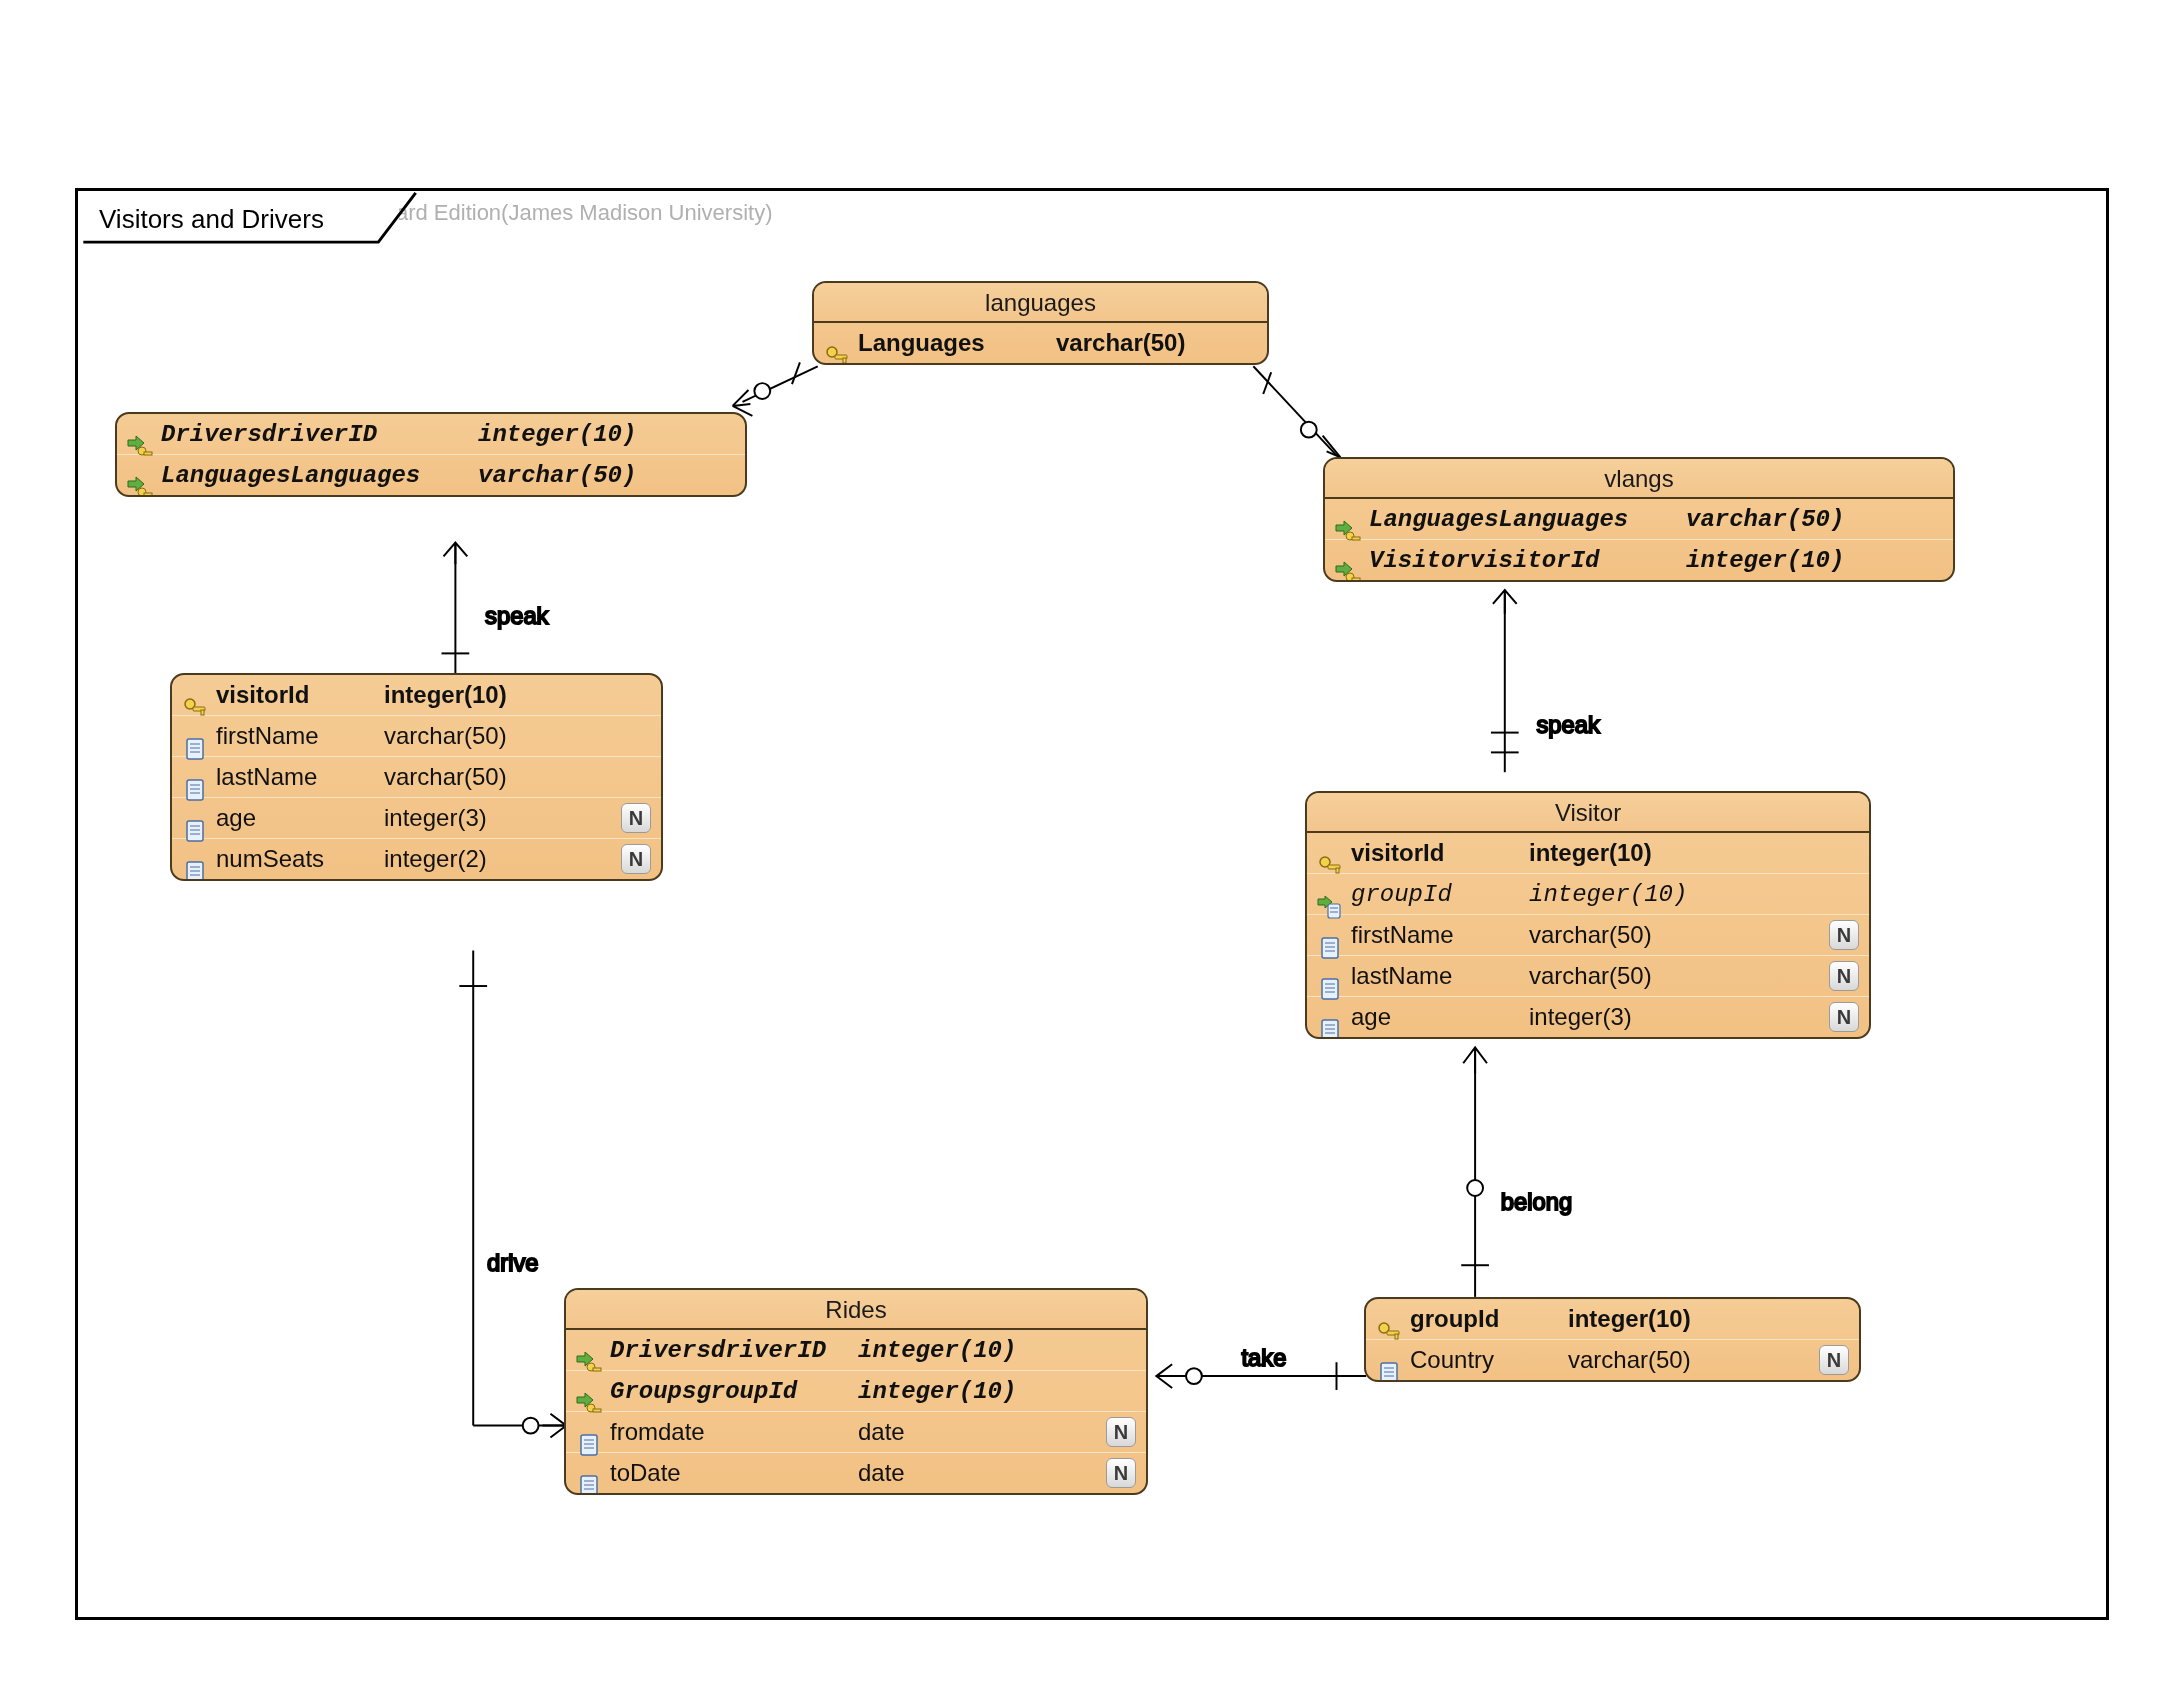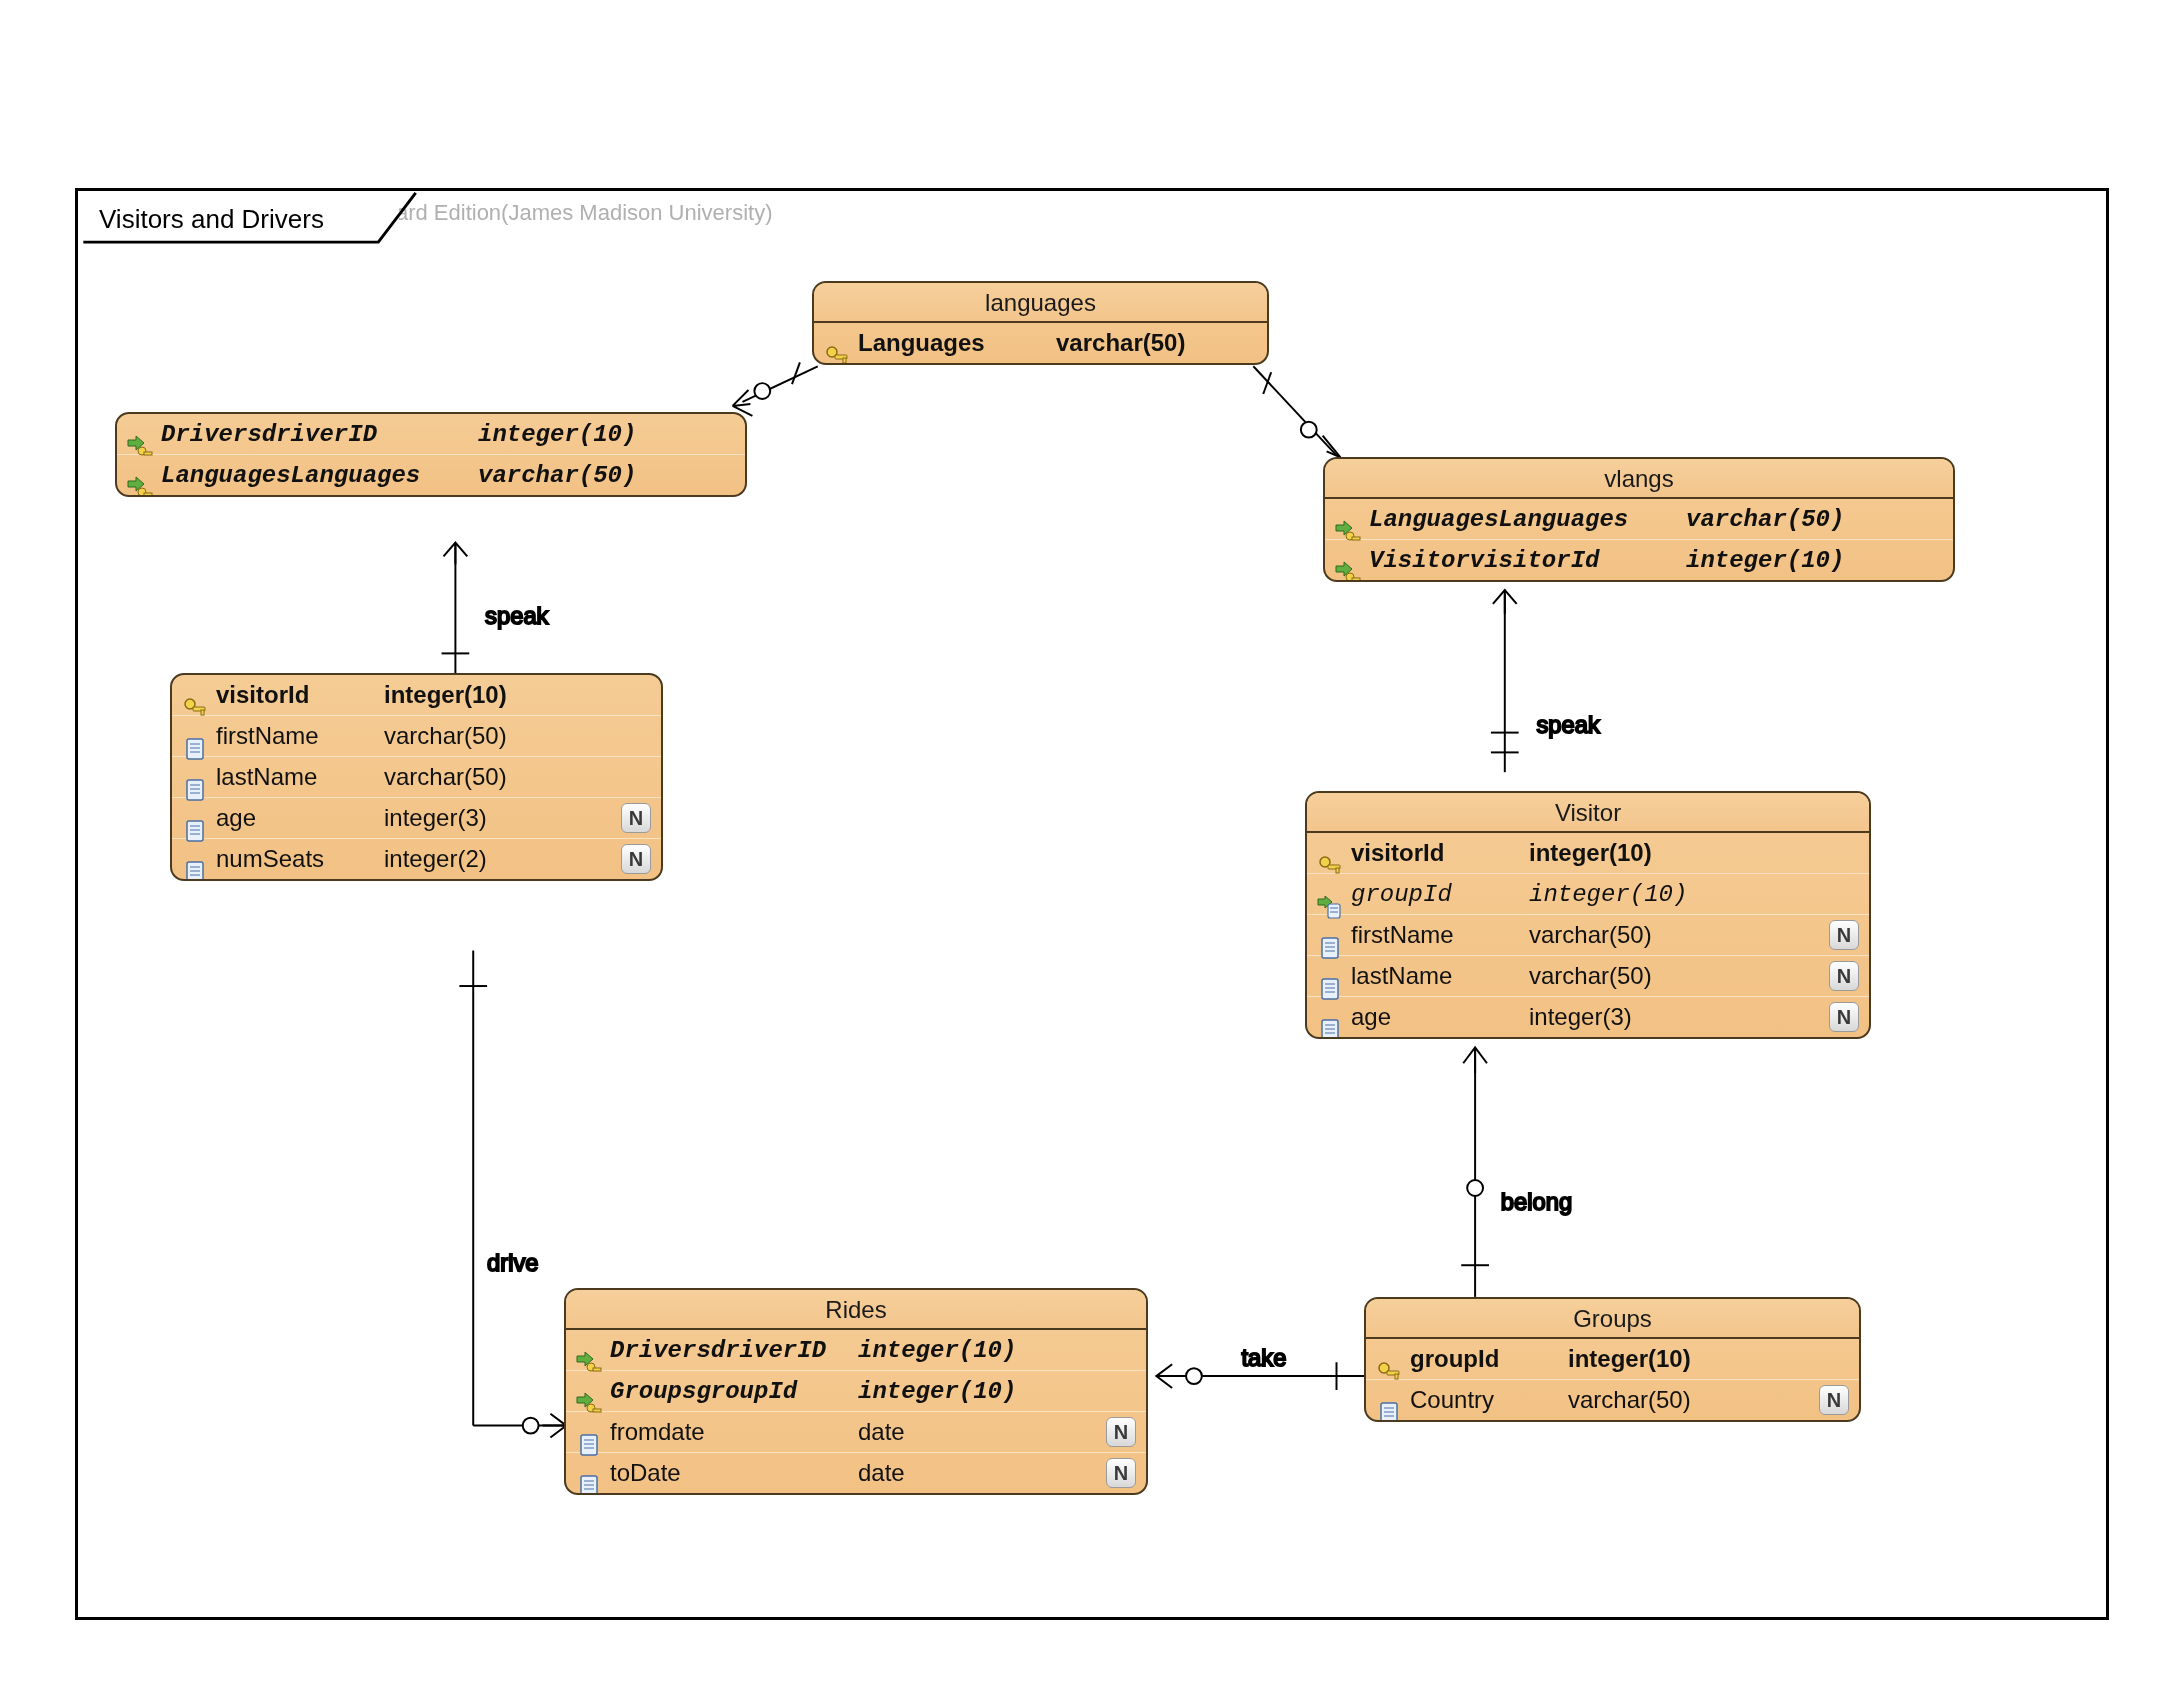--- a/index.html
+++ b/index.html
@@ -413,21 +413,20 @@
           <span class="coltype">date</span>
           <span class="spacer"></span>
           <span class="tail">
             <span class="n-badge">N</span>
           </span>
         </div>
       </div>
   </div>
 
   <div class="entity" style="left:1364px;top:1297px;width:493px;">
-    <div class="title">Groups</div>
     <div class="rows">
         <div class="row">
           <span class="icon">
             <svg width="26" height="26" viewBox="0 0 26 26">
               <circle cx="8" cy="9" r="5" fill="#f3d24a" stroke="#8a6a12" stroke-width="1.5"></circle>
               <rect x="11" y="12" width="12" height="4" rx="1" fill="#f3d24a" stroke="#8a6a12" stroke-width="1"></rect>
               <rect x="19" y="15" width="3" height="5" fill="#f3d24a" stroke="#8a6a12" stroke-width="1"></rect>
             </svg>
           </span>
           <span class="colname bold" style="width:158px">groupId</span>

